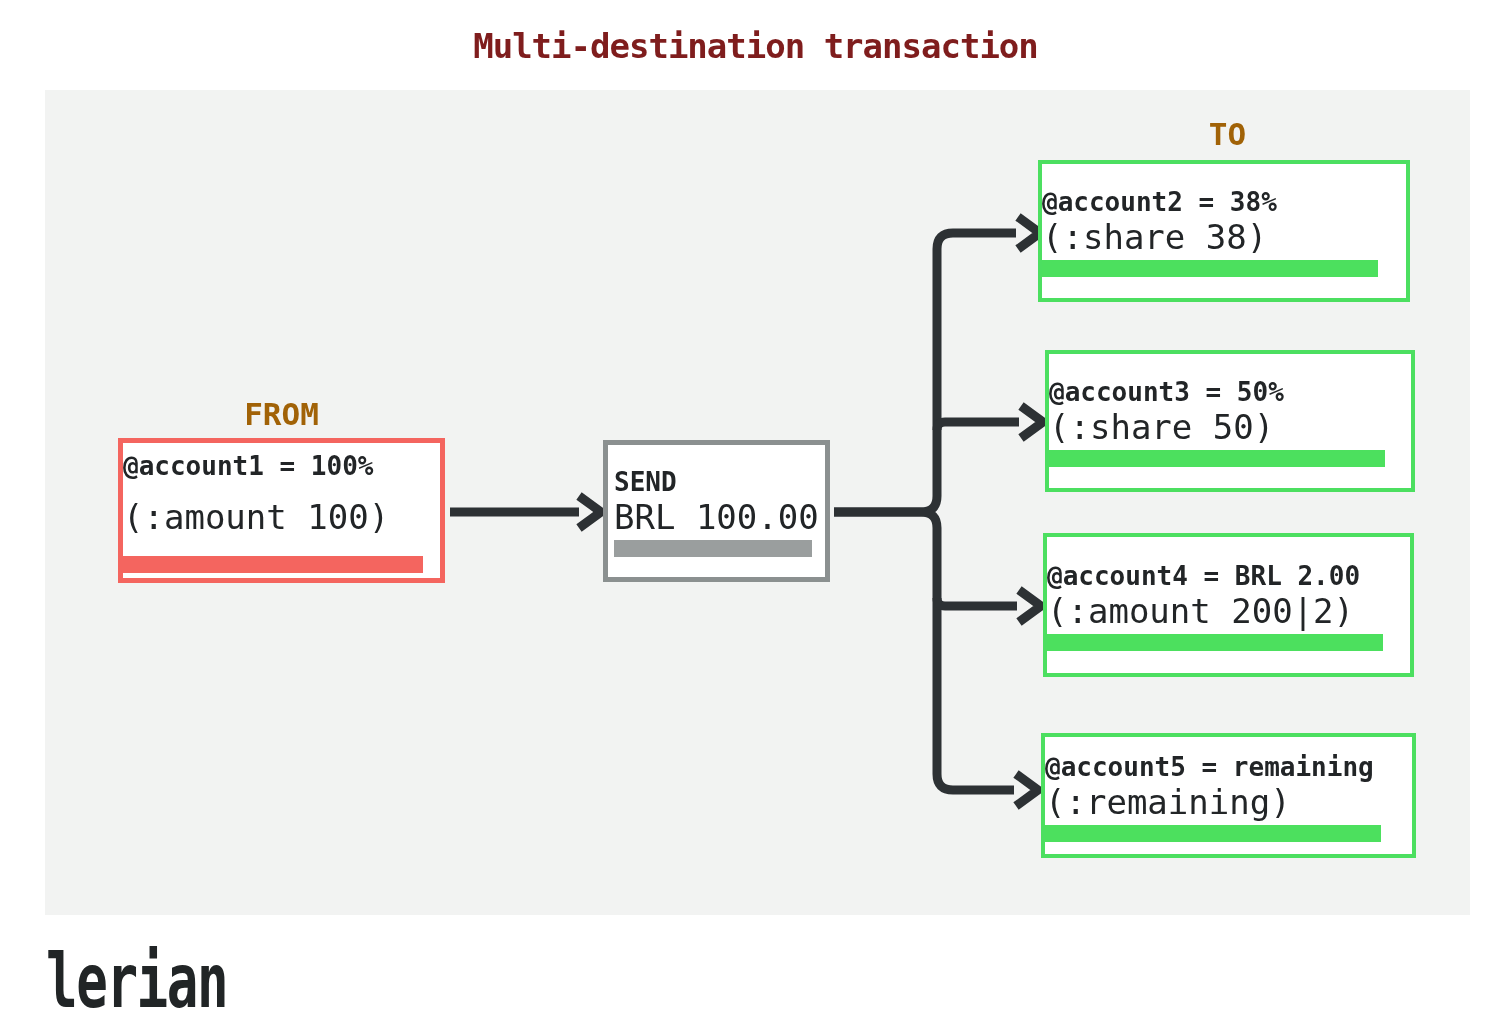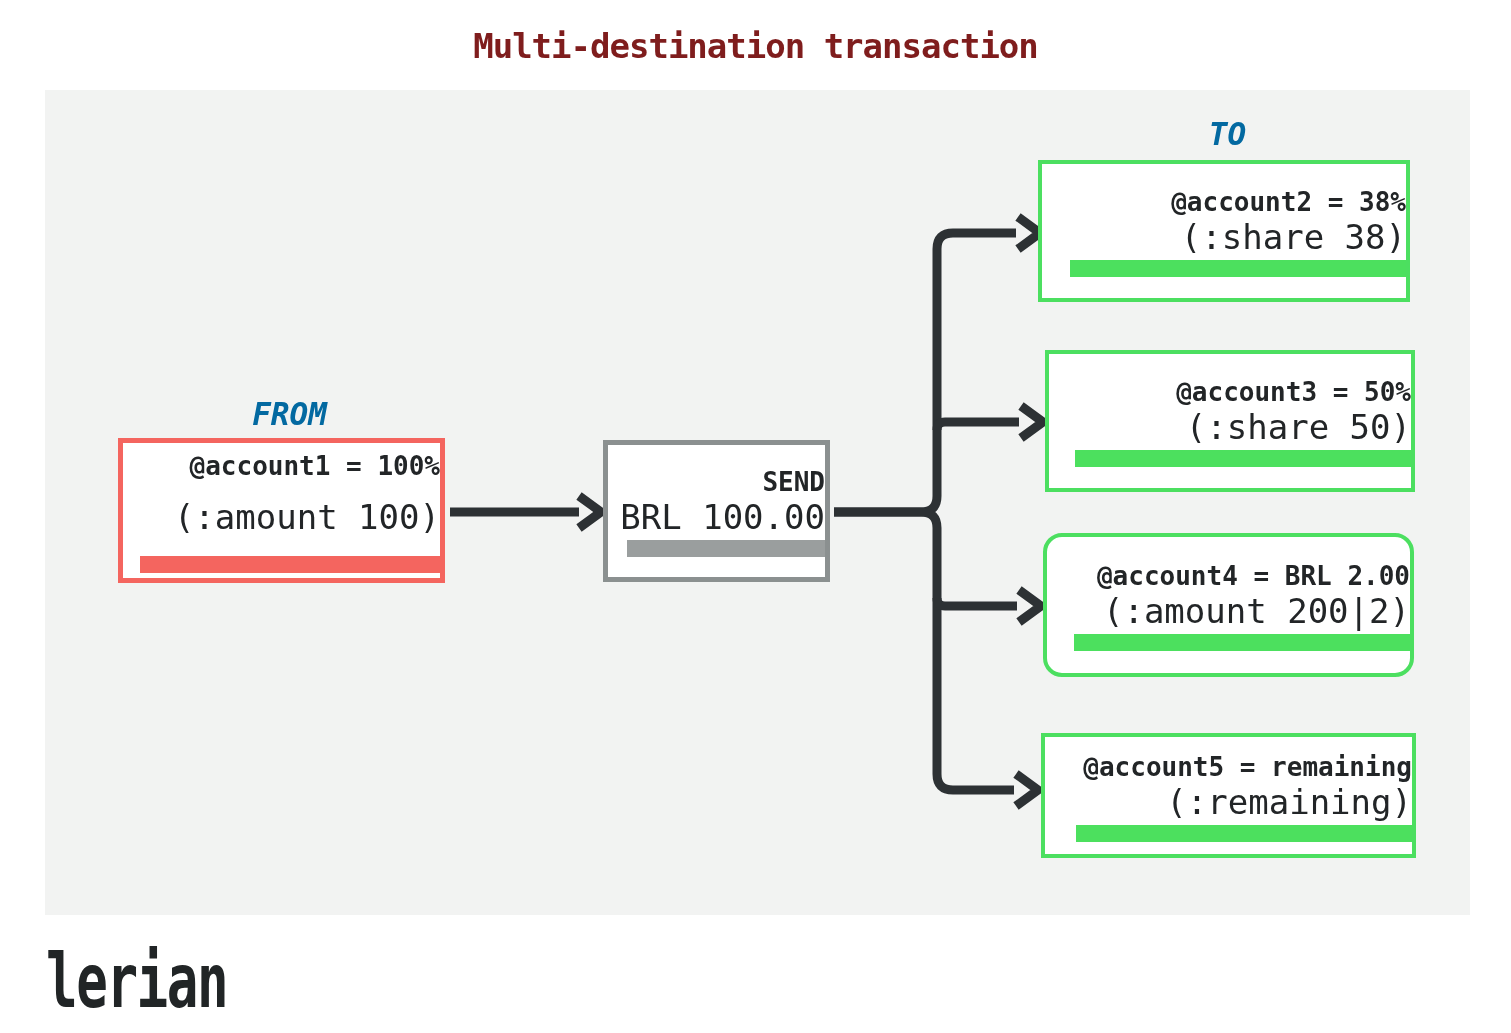--- a/index.html
+++ b/index.html
@@ -9,43 +9,42 @@
   }
   .title {
     position:absolute; top:26px; left:0; width:1511px; text-align:center;
     font-size:34px; font-weight:bold; color:#7f1d1d; letter-spacing:-1px;
   }
   .panel {
     position:absolute; left:45px; top:90px; width:1425px; height:825px;
     background:#f2f3f2;
   }
   .zone-label {
-    position:absolute; font-size:31px; font-weight:bold; color:#0369a1;
+    position:absolute; font-size:31px; font-weight:bold; color:#a16207;
     text-align:center;
-    font-style:italic;
   }
-  #from-label { left:126px; top:396px; width:327px; }
+  #from-label { left:118px; top:396px; width:327px; }
   #to-label   { left:1041px; top:116px; width:373px; }
   .node {
     position:absolute; background:#ffffff; box-sizing:border-box;
-    display:flex; flex-direction:column; align-items:flex-end; justify-content:center;
+    display:flex; flex-direction:column; align-items:flex-start; justify-content:center;
     color:#222527;
   }
   .node .l1 { font-weight:bold; font-size:26px; line-height:35px; white-space:pre; }
   .node .l2 { font-size:34px; line-height:35px; white-space:pre; }
   .node .bar { height:17px; margin-top:5px; }
   .node-from { left:118px; top:438px; width:327px; height:145px; border:5px solid #f4655f;gap:16px; }
   .node-from .bar { width:300px; background:#f4655f; }
   .node-send { left:603px; top:440px; width:227px; height:142px; border:5px solid #8b9090;padding-left:6px; }
   .node-send .bar { width:198px; background:#9a9e9e; }
   .node-to { border:4px solid #4cdf60; }
   .node-to .bar { background:#4ce05e; width:336px; }
   #to-node-0 { left:1038px; top:160px; width:372px; height:142px; }
   #to-node-1 { left:1045px; top:350px; width:370px; height:142px; }
-  #to-node-2 { left:1043px; top:533px; width:371px; height:144px;border-radius:19px; }
+  #to-node-2 { left:1043px; top:533px; width:371px; height:144px; }
   #to-node-3 { left:1041px; top:733px; width:375px; height:125px; }
   svg.connectors { position:absolute; left:0; top:0; width:1511px; height:1033px; pointer-events:none; }
   svg.connectors path { fill:none; stroke:#2d3134; stroke-width:9; }
   svg.connectors path.head { stroke-linejoin:miter; stroke-linecap:butt; }
   .logo {
     position:absolute; left:46px; top:944px; font-size:75px; line-height:1;
     font-weight:bold; color:#212526; transform:scaleX(0.7); transform-origin:left top;
     letter-spacing:-2px;
   }
 </style>

